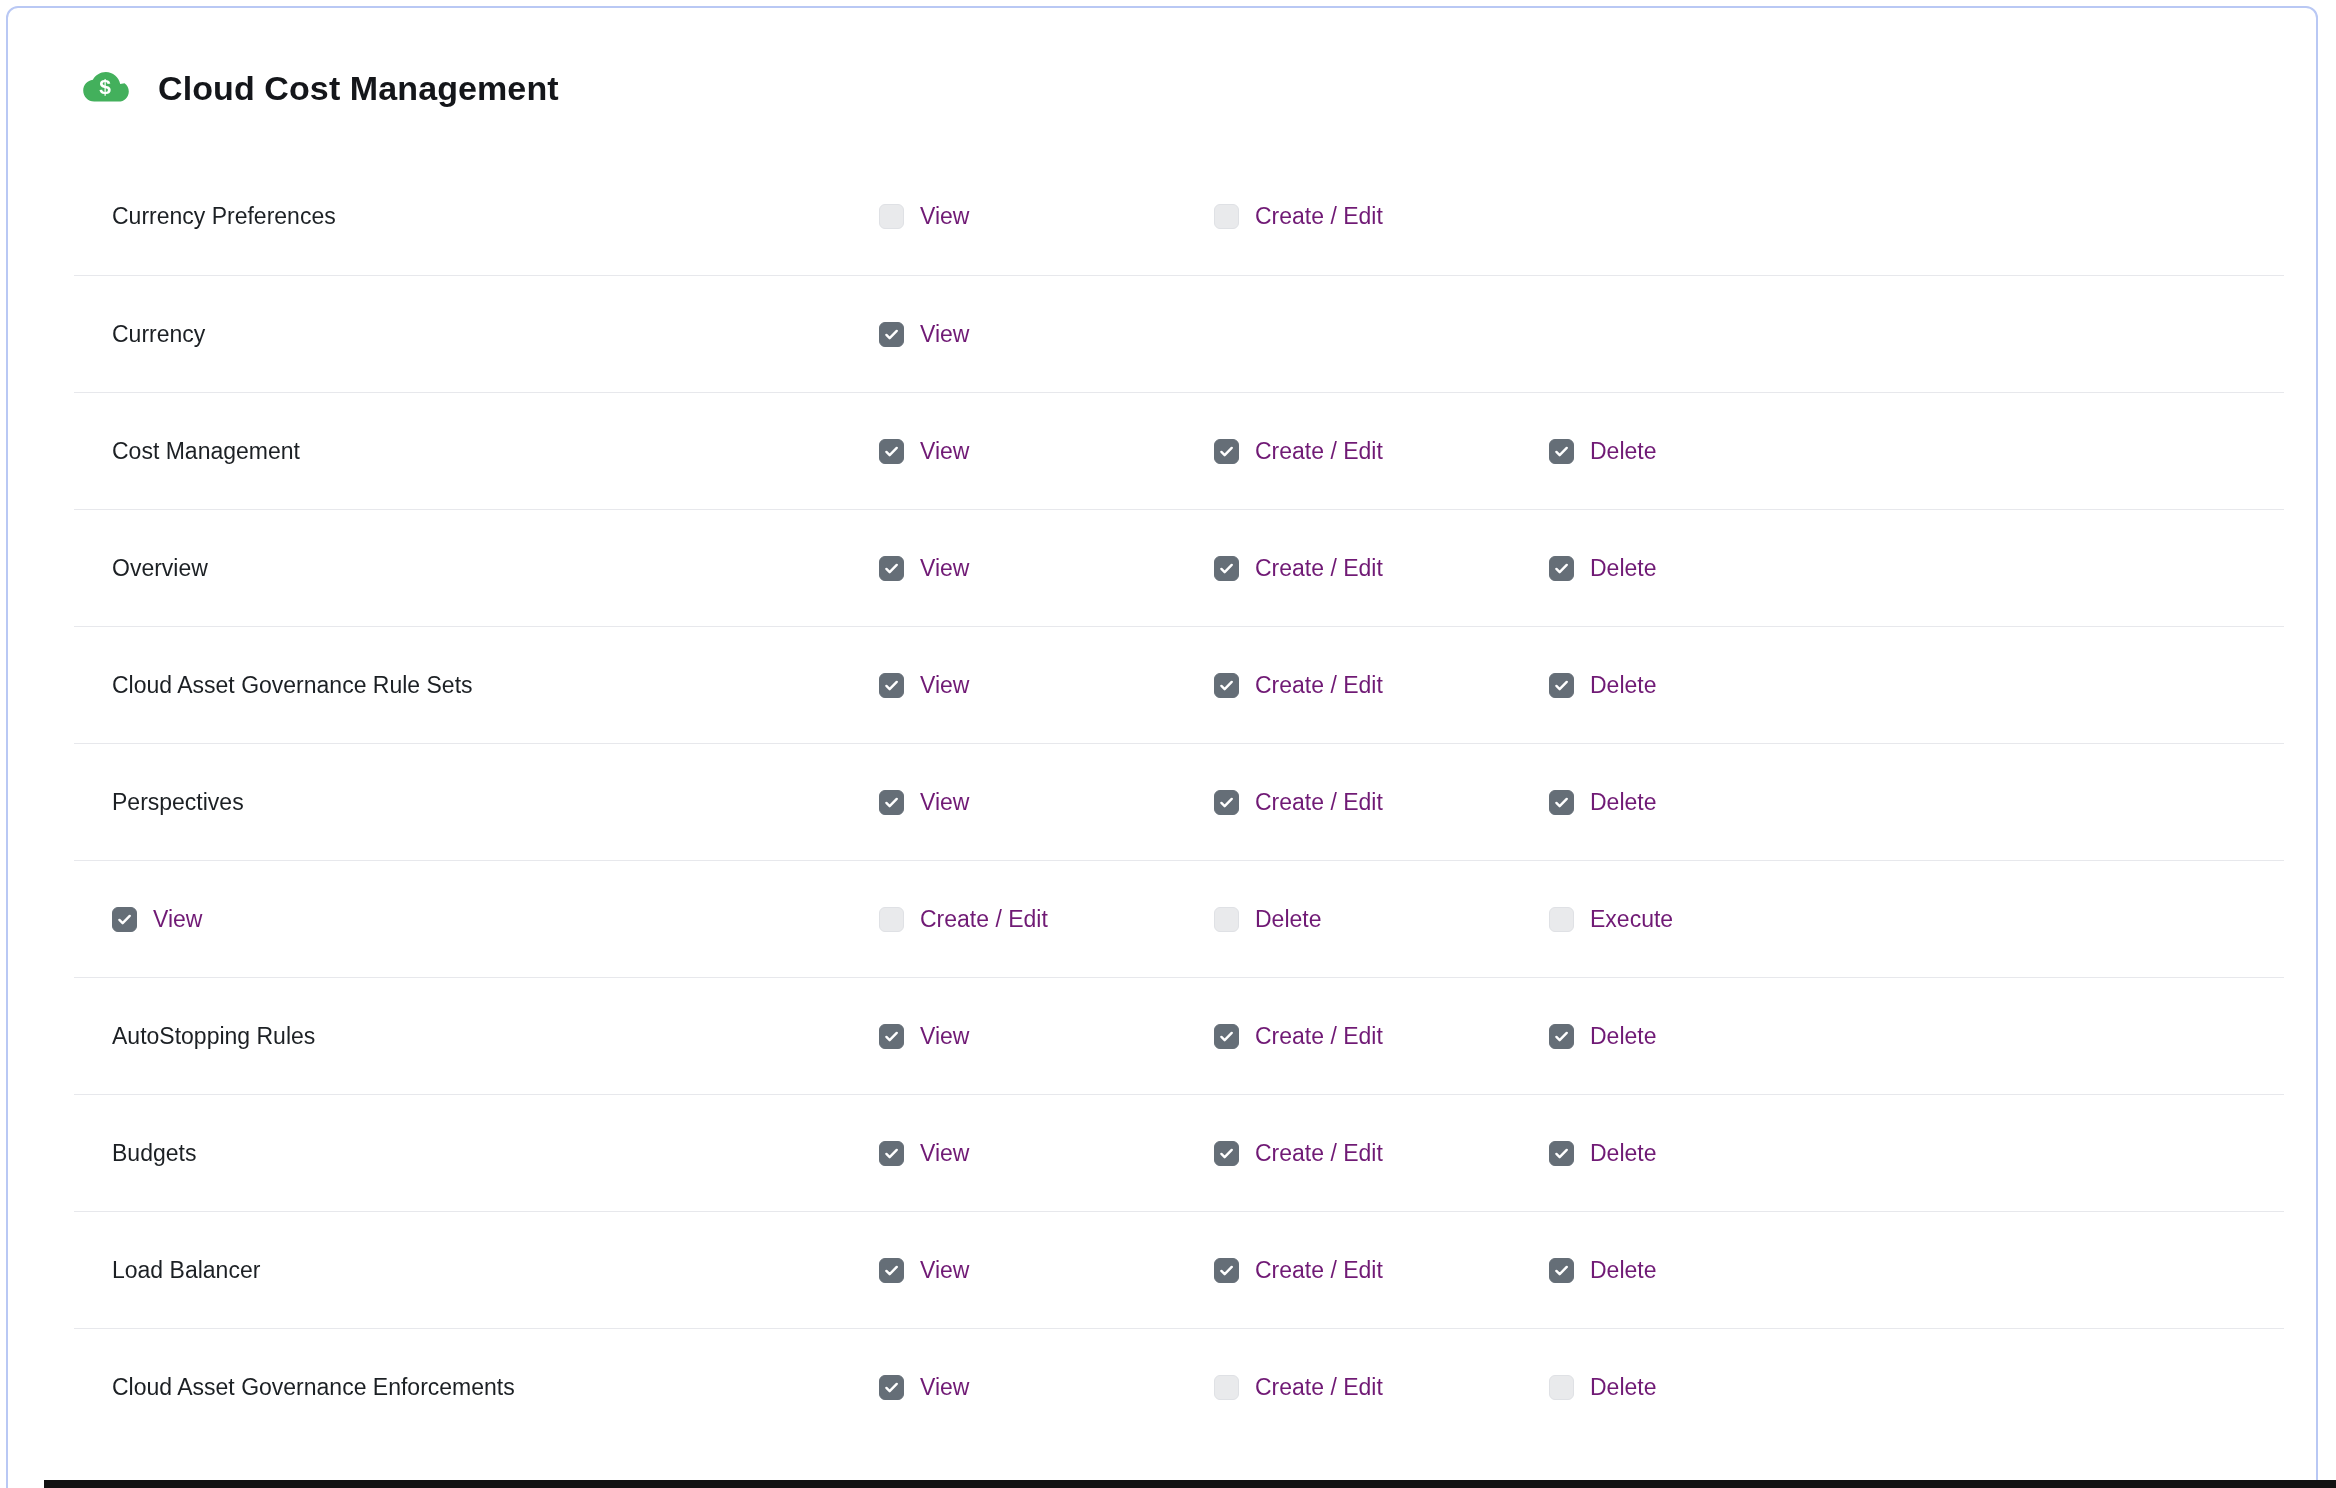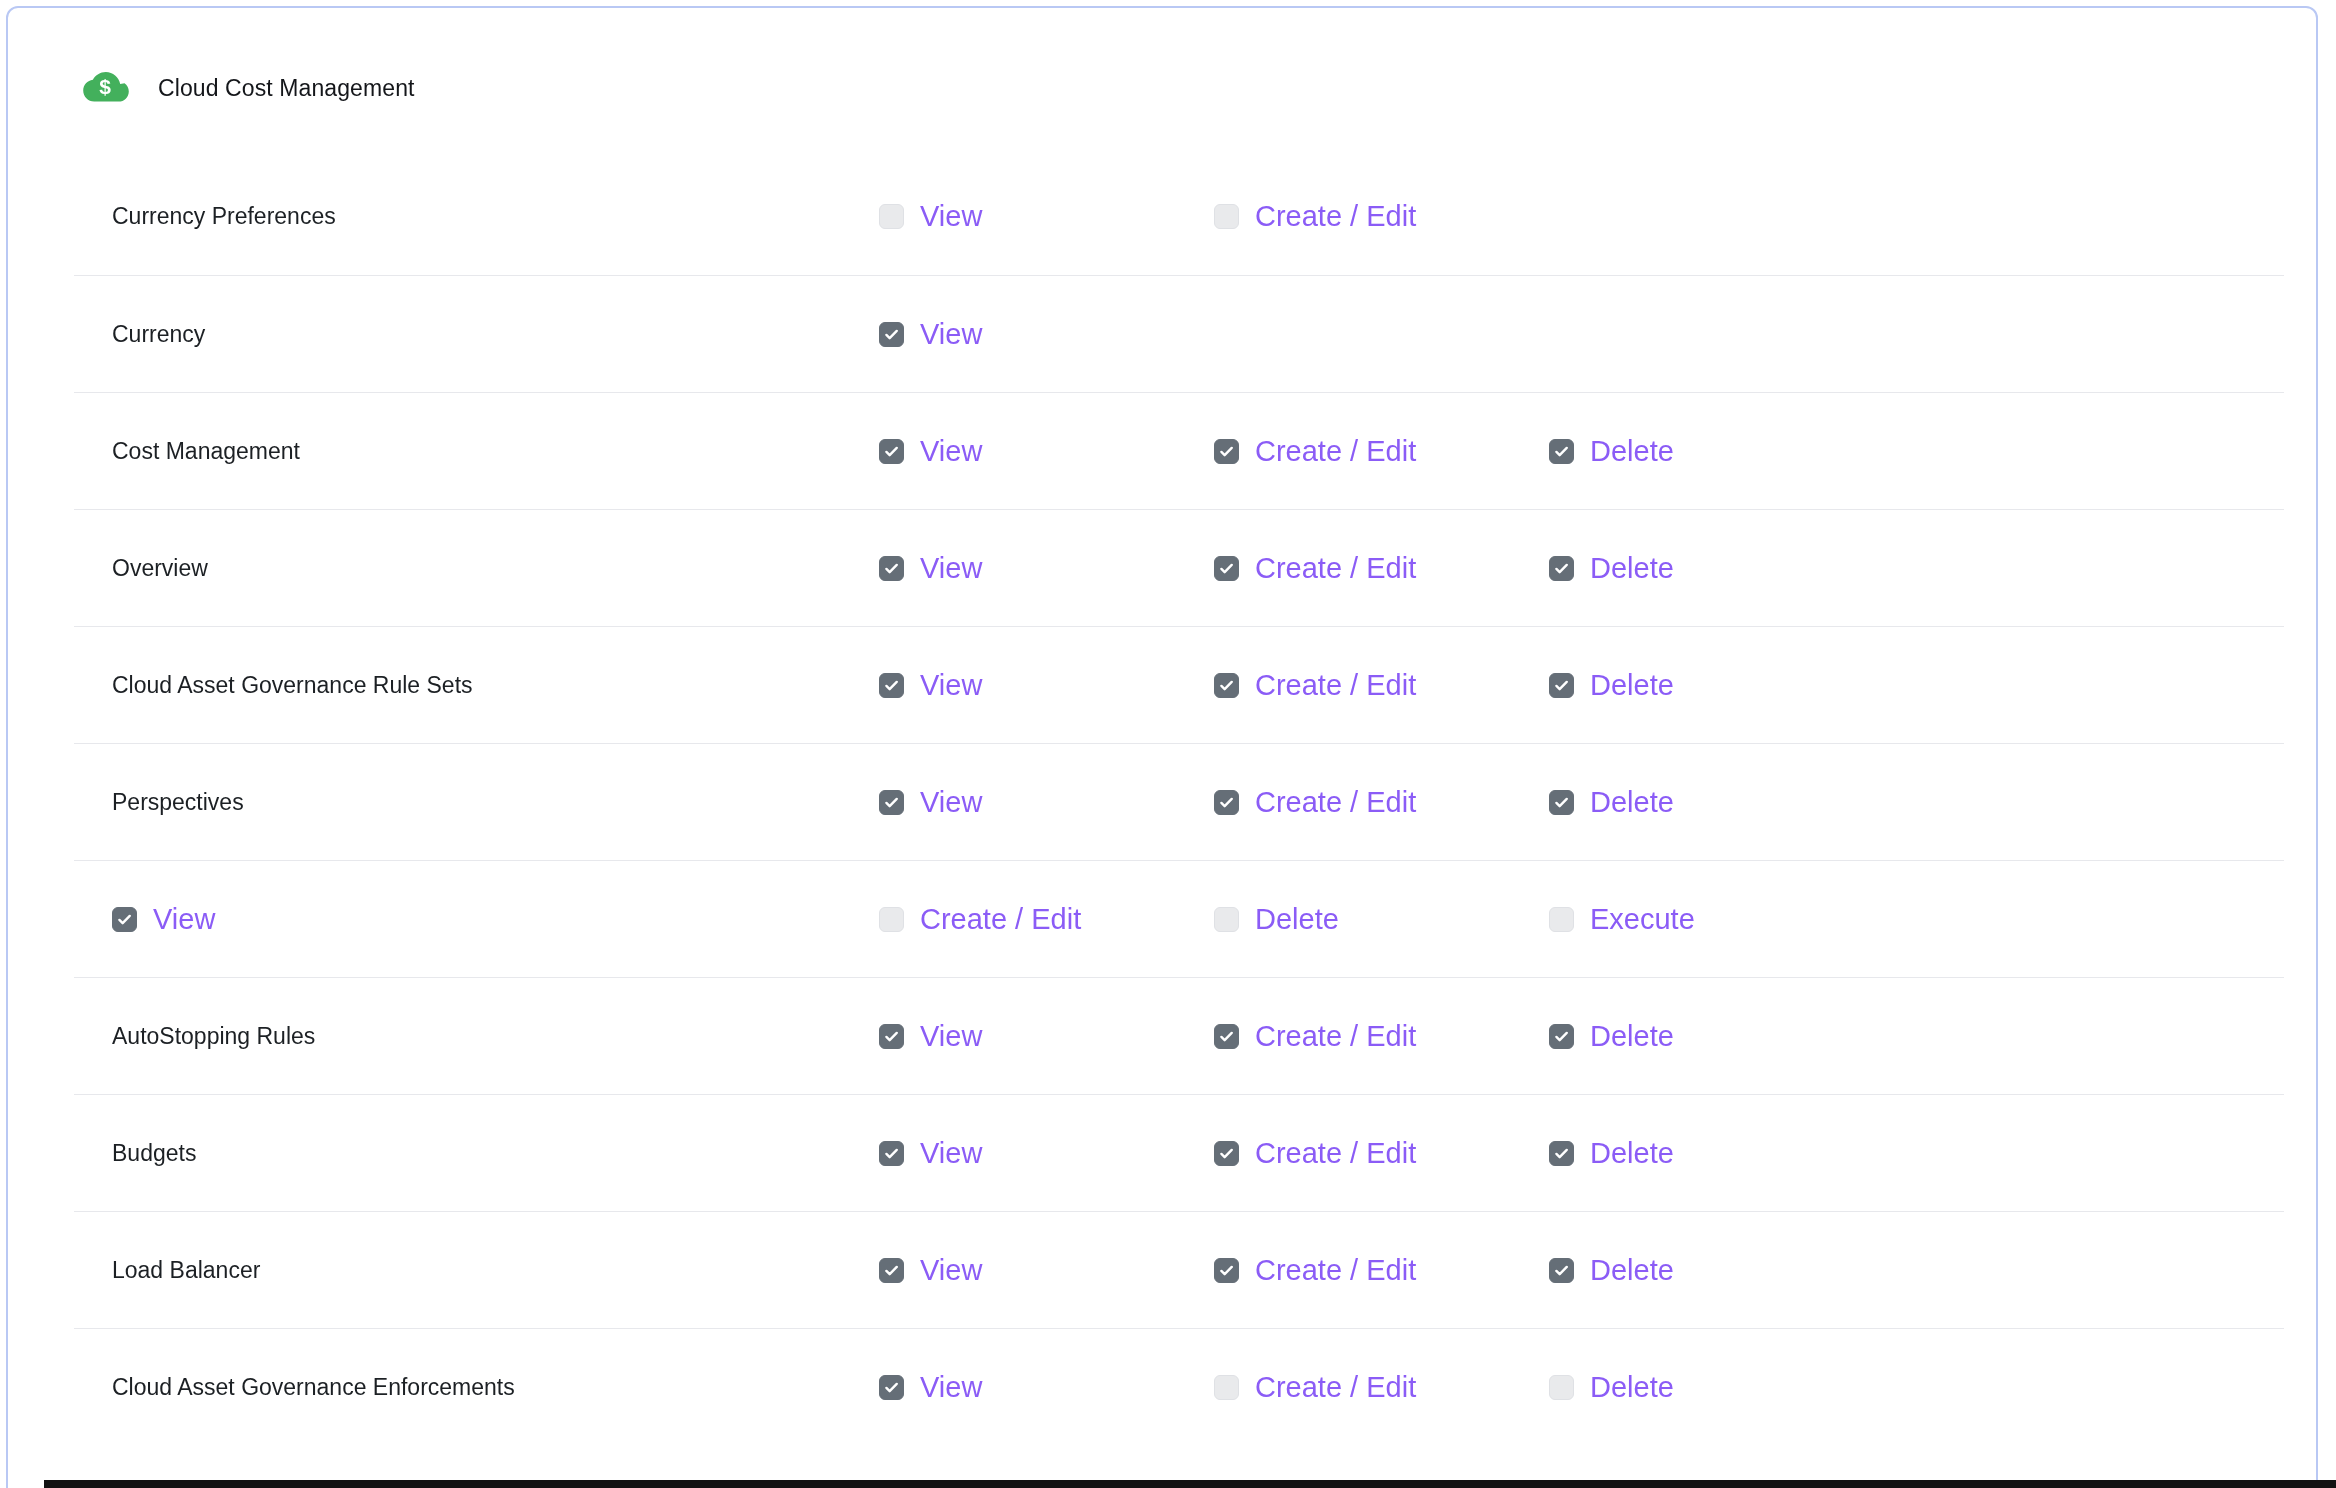--- a/index.html
+++ b/index.html
@@ -21,22 +21,22 @@
   }
   .card-header {
     display: flex;
     align-items: center;
     gap: 28px;
     padding: 56px 0 0 74px;
     height: 104px;
   }
   .header-icon { width: 48px; height: 38px; display: inline-flex; flex: 0 0 auto; }
   .header-title {
-    font-size: 23px;
-    font-weight: 400;
+    font-size: 34px;
+    font-weight: 700;
     color: #14161a;
     letter-spacing: 0.1px;
   }
   .rows {
     margin: 46px 32px 0 66px;
   }
   .perm-row {
     display: grid;
     grid-template-columns: 727px 295px 295px 295px 1fr;
     align-items: center;
@@ -66,22 +66,22 @@
     align-items: center;
     justify-content: center;
     flex: 0 0 auto;
   }
   .checkbox.checked {
     background: var(--checkbox-checked, #656e77);
     border-color: var(--checkbox-checked, #656e77);
   }
   .checkbox svg { width: 17px; height: 17px; display: block; }
   .perm-label {
-    font-size: 29px;
-    color: #8b5cf6;
+    font-size: 23px;
+    color: #701a75;
   }
   .bottom-bar {
     position: absolute;
     left: 44px; right: 0; bottom: 0;
     height: 8px;
     background: var(--bottom-bar, #121212);
   }
 </style>
 </head>
 <body>

